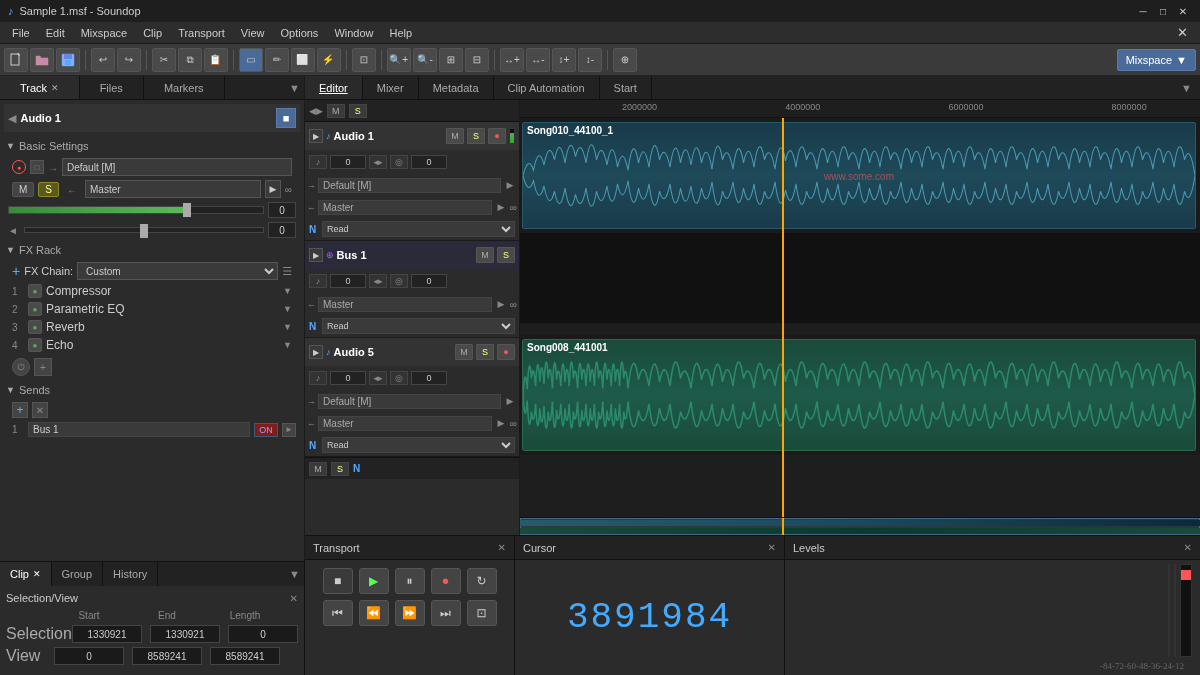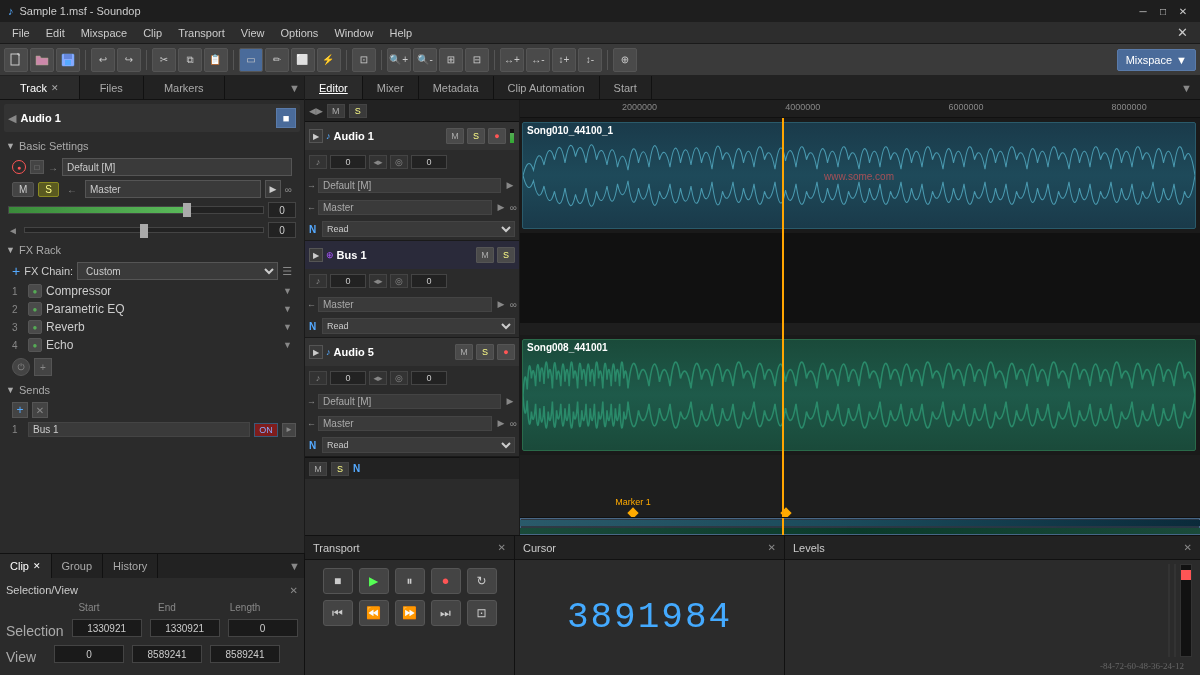--- a/index.html
+++ b/index.html
@@ -68,21 +68,21 @@
     .sends-add { display: flex; align-items: center; gap: 4px; padding: 2px 8px; }
     .sends-item { display: flex; align-items: center; gap: 4px; padding: 2px 4px 2px 8px; }
     .bottom-tabs { display: flex; background: #222; height: 24px; }
     .bottom-tab { padding: 0 10px; display: flex; align-items: center; cursor: pointer; font-size: 11px; color: #aaa; border-right: 1px solid #111; }
     .bottom-tab.active { background: #2b2b2b; color: #fff; }
     .bottom-tab .close-tab { margin-left: 4px; font-size: 9px; }
     
     
     #selection-view { padding: 6px; }
     .sv-row { display: flex; align-items: center; gap: 8px; margin-bottom: 4px; }
-    .sv-label { color: #aaa; font-size: 14px; min-width: 40px; margin-top: 6px; }
+    .sv-label { color: #aaa; font-size: 16px; min-width: 40px; }
     .sv-col-header { font-size: 10px; color: #888; min-width: 70px; text-align: center; }
     .sv-input { width: 70px; height: 18px; background: #1a1a1a; border: 1px solid #444; color: #ccc; font-size: 10px; text-align: center; }
     
     
     #right-panel { flex: 1; display: flex; flex-direction: column; background: #2a2a2a; }
     
     
     #editor-tabs { display: flex; background: #222; height: 24px; border-bottom: 1px solid #111; align-items: stretch; }
     .editor-tab { padding: 0 14px; display: flex; align-items: center; cursor: pointer; font-size: 11px; color: #aaa; border-right: 1px solid #111; }
     .editor-tab.active { background: #2a2a2a; color: #fff; text-decoration: underline; }
@@ -588,32 +588,20 @@
           <div style="position:absolute; top:217px; height:120px; left:0; right:0; background:#1a1a1a;">
             <div style="position:absolute; top:4px; left:2px; right:4px; bottom:4px; background:linear-gradient(180deg,#1a4a3a 0%,#1e5a4a 50%,#1a4a3a 100%); border:1px solid #2a6a4a; border-radius:2px;">
               <div class="clip-label">Song008_441001</div>
               <svg width="100%" height="100%" viewBox="0 0 640 100" preserveAspectRatio="none">
                 <path d="M0,50 Q2,20 4,45 Q6,8 8,35 Q10,18 12,42 Q14,5 16,38 Q18,12 20,40 Q22,3 24,35 Q26,15 28,44 Q30,2 32,36 Q34,18 36,42 Q38,4 40,38 Q42,14 44,42 Q46,2 48,35 Q50,18 52,44 Q54,3 56,36 Q58,15 60,42 Q62,4 64,38 Q66,14 68,42 Q70,2 72,35 Q74,18 76,44 Q78,3 80,36 Q82,15 84,42 Q86,4 88,38 Q90,14 92,42 Q94,2 96,35 Q98,18 100,44 Q105,3 110,36 Q115,15 120,42 Q125,4 130,38 Q135,14 140,42 Q145,2 150,35 Q155,18 160,44 Q165,3 170,36 Q175,15 180,42 Q185,4 190,38 Q195,14 200,42 Q205,2 210,35 Q215,18 220,44 Q225,3 230,36 Q235,15 240,42 Q245,4 250,38 Q255,14 260,42 Q265,2 270,35 Q275,18 280,44 Q285,3 290,36 Q295,15 300,42 Q305,4 310,38 Q315,14 320,42 Q325,2 330,35 Q335,18 340,44 Q345,3 350,36 Q355,15 360,42 Q365,4 370,38 Q375,14 380,42 Q385,2 390,35 Q395,18 400,44 Q405,3 410,36 Q415,15 420,42 Q425,4 430,38 Q435,14 440,42 Q445,2 450,35 Q455,18 460,44 Q465,3 470,36 Q475,15 480,42 Q485,4 490,38 Q495,14 500,42 Q505,2 510,35 Q515,18 520,44 Q525,3 530,36 Q535,15 540,42 Q545,4 550,38 Q555,14 560,42 Q565,2 570,35 Q575,18 580,44 Q585,3 590,36 Q595,15 600,42 Q605,4 610,38 Q615,14 620,42 Q625,2 630,35 Q635,18 640,50" fill="none" stroke="#2a8a6a" stroke-width="1.5"></path>
                 <path d="M0,50 Q2,80 4,55 Q6,92 8,65 Q10,82 12,58 Q14,95 16,62 Q18,88 20,60 Q22,97 24,65 Q26,85 28,56 Q30,98 32,64 Q34,82 36,58 Q38,96 40,62 Q42,86 44,58 Q46,98 48,65 Q50,82 52,56 Q54,97 56,64 Q58,85 60,58 Q62,96 64,62 Q66,86 68,58 Q70,98 72,65 Q74,82 76,56 Q78,97 80,64 Q82,85 84,58 Q86,96 88,62 Q90,86 92,58 Q94,98 96,65 Q98,82 100,56 Q105,97 110,64 Q115,85 120,58 Q125,96 130,62 Q135,86 140,58 Q145,98 150,65 Q155,82 160,56 Q165,97 170,64 Q175,85 180,58 Q185,96 190,62 Q195,86 200,58 Q205,98 210,65 Q215,82 220,56 Q225,97 230,64 Q235,85 240,58 Q245,96 250,62 Q255,86 260,58 Q265,98 270,65 Q275,82 280,56 Q285,97 290,64 Q295,85 300,58 Q305,96 310,62 Q315,86 320,58 Q325,98 330,65 Q335,82 340,56 Q345,97 350,64 Q355,85 360,58 Q365,96 370,62 Q375,86 380,58 Q385,98 390,65 Q395,82 400,56 Q405,97 410,64 Q415,85 420,58 Q425,96 430,62 Q435,86 440,58 Q445,98 450,65 Q455,82 460,56 Q465,97 470,64 Q475,85 480,58 Q485,96 490,62 Q495,86 500,58 Q505,98 510,65 Q515,82 520,56 Q525,97 530,64 Q535,85 540,58 Q545,96 550,62 Q555,86 560,58 Q565,98 570,65 Q575,82 580,56 Q585,97 590,64 Q595,85 600,58 Q605,96 610,62 Q615,86 620,58 Q625,98 630,65 Q635,82 640,50" fill="none" stroke="#2a8a6a" stroke-width="1.5"></path>
               </svg>
             </div>
           </div>
 
-          <div style="position:absolute; bottom:0; left:0; right:0; height:18px;">
-
-            <div style="position:absolute; bottom:0; left:16%; display:flex; flex-direction:column; align-items:center;">
-              <div style="width:8px;height:8px;background:#fa0;transform:rotate(45deg);"></div>
-            </div>
-
-            <div style="position:absolute; bottom:0; left:38.5%; display:flex; flex-direction:column; align-items:center;">
-              <div style="width:8px;height:8px;background:#fa0;transform:rotate(45deg);"></div>
-            </div>
-
-            <div style="position:absolute; bottom:10px; left:14%; font-size:9px; color:#fa0; white-space:nowrap;">Marker 1</div>
-          </div>
         </div>
 
         <div id="minimap">
           <div class="minimap-viewport" style="left:0%; right:0%; background: linear-gradient(to right, rgba(100,150,200,0.2), rgba(50,100,150,0.3));">
           </div>
 
           <div style="position:absolute;top:2px;left:0;right:0;height:6px;background:linear-gradient(to right,#2a5a6a 0%,#1a4a5a 50%,#0a2a3a 100%);"></div>
           <div style="position:absolute;top:10px;left:0;right:0;height:6px;background:linear-gradient(to right,#1a4a3a 0%,#0a3a2a 50%,#1a4a3a 100%);"></div>
 
           <div style="position:absolute;top:0;bottom:0;width:2px;background:#ffa500;left:38.5%;"></div>

